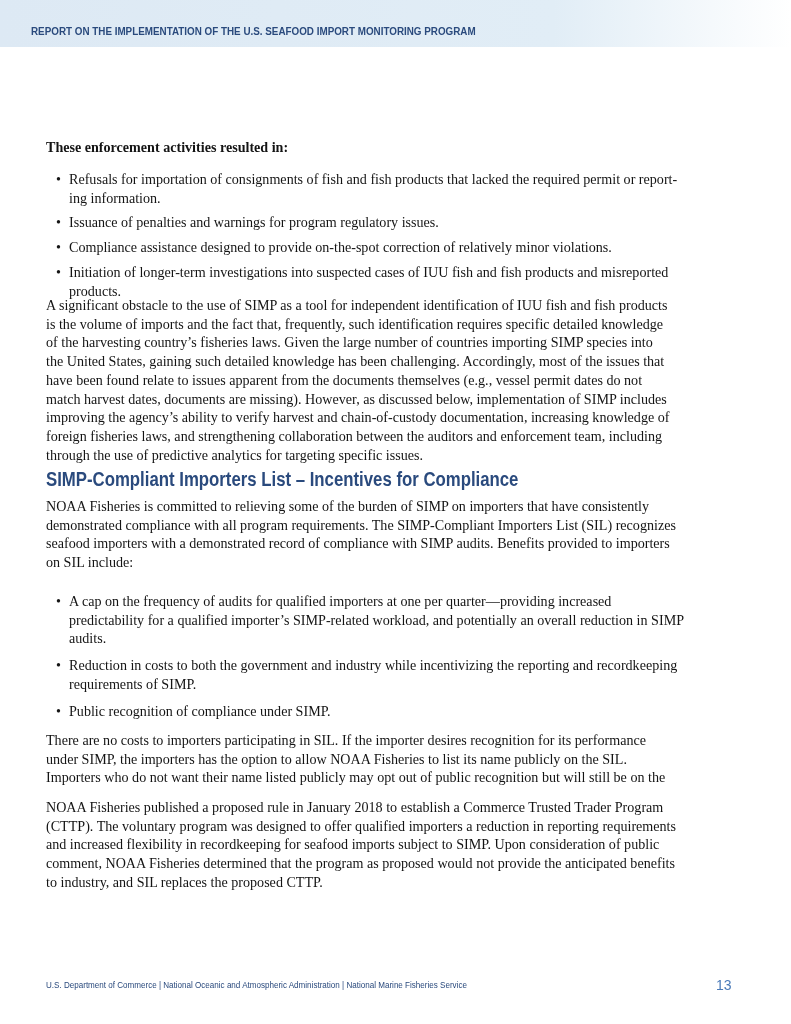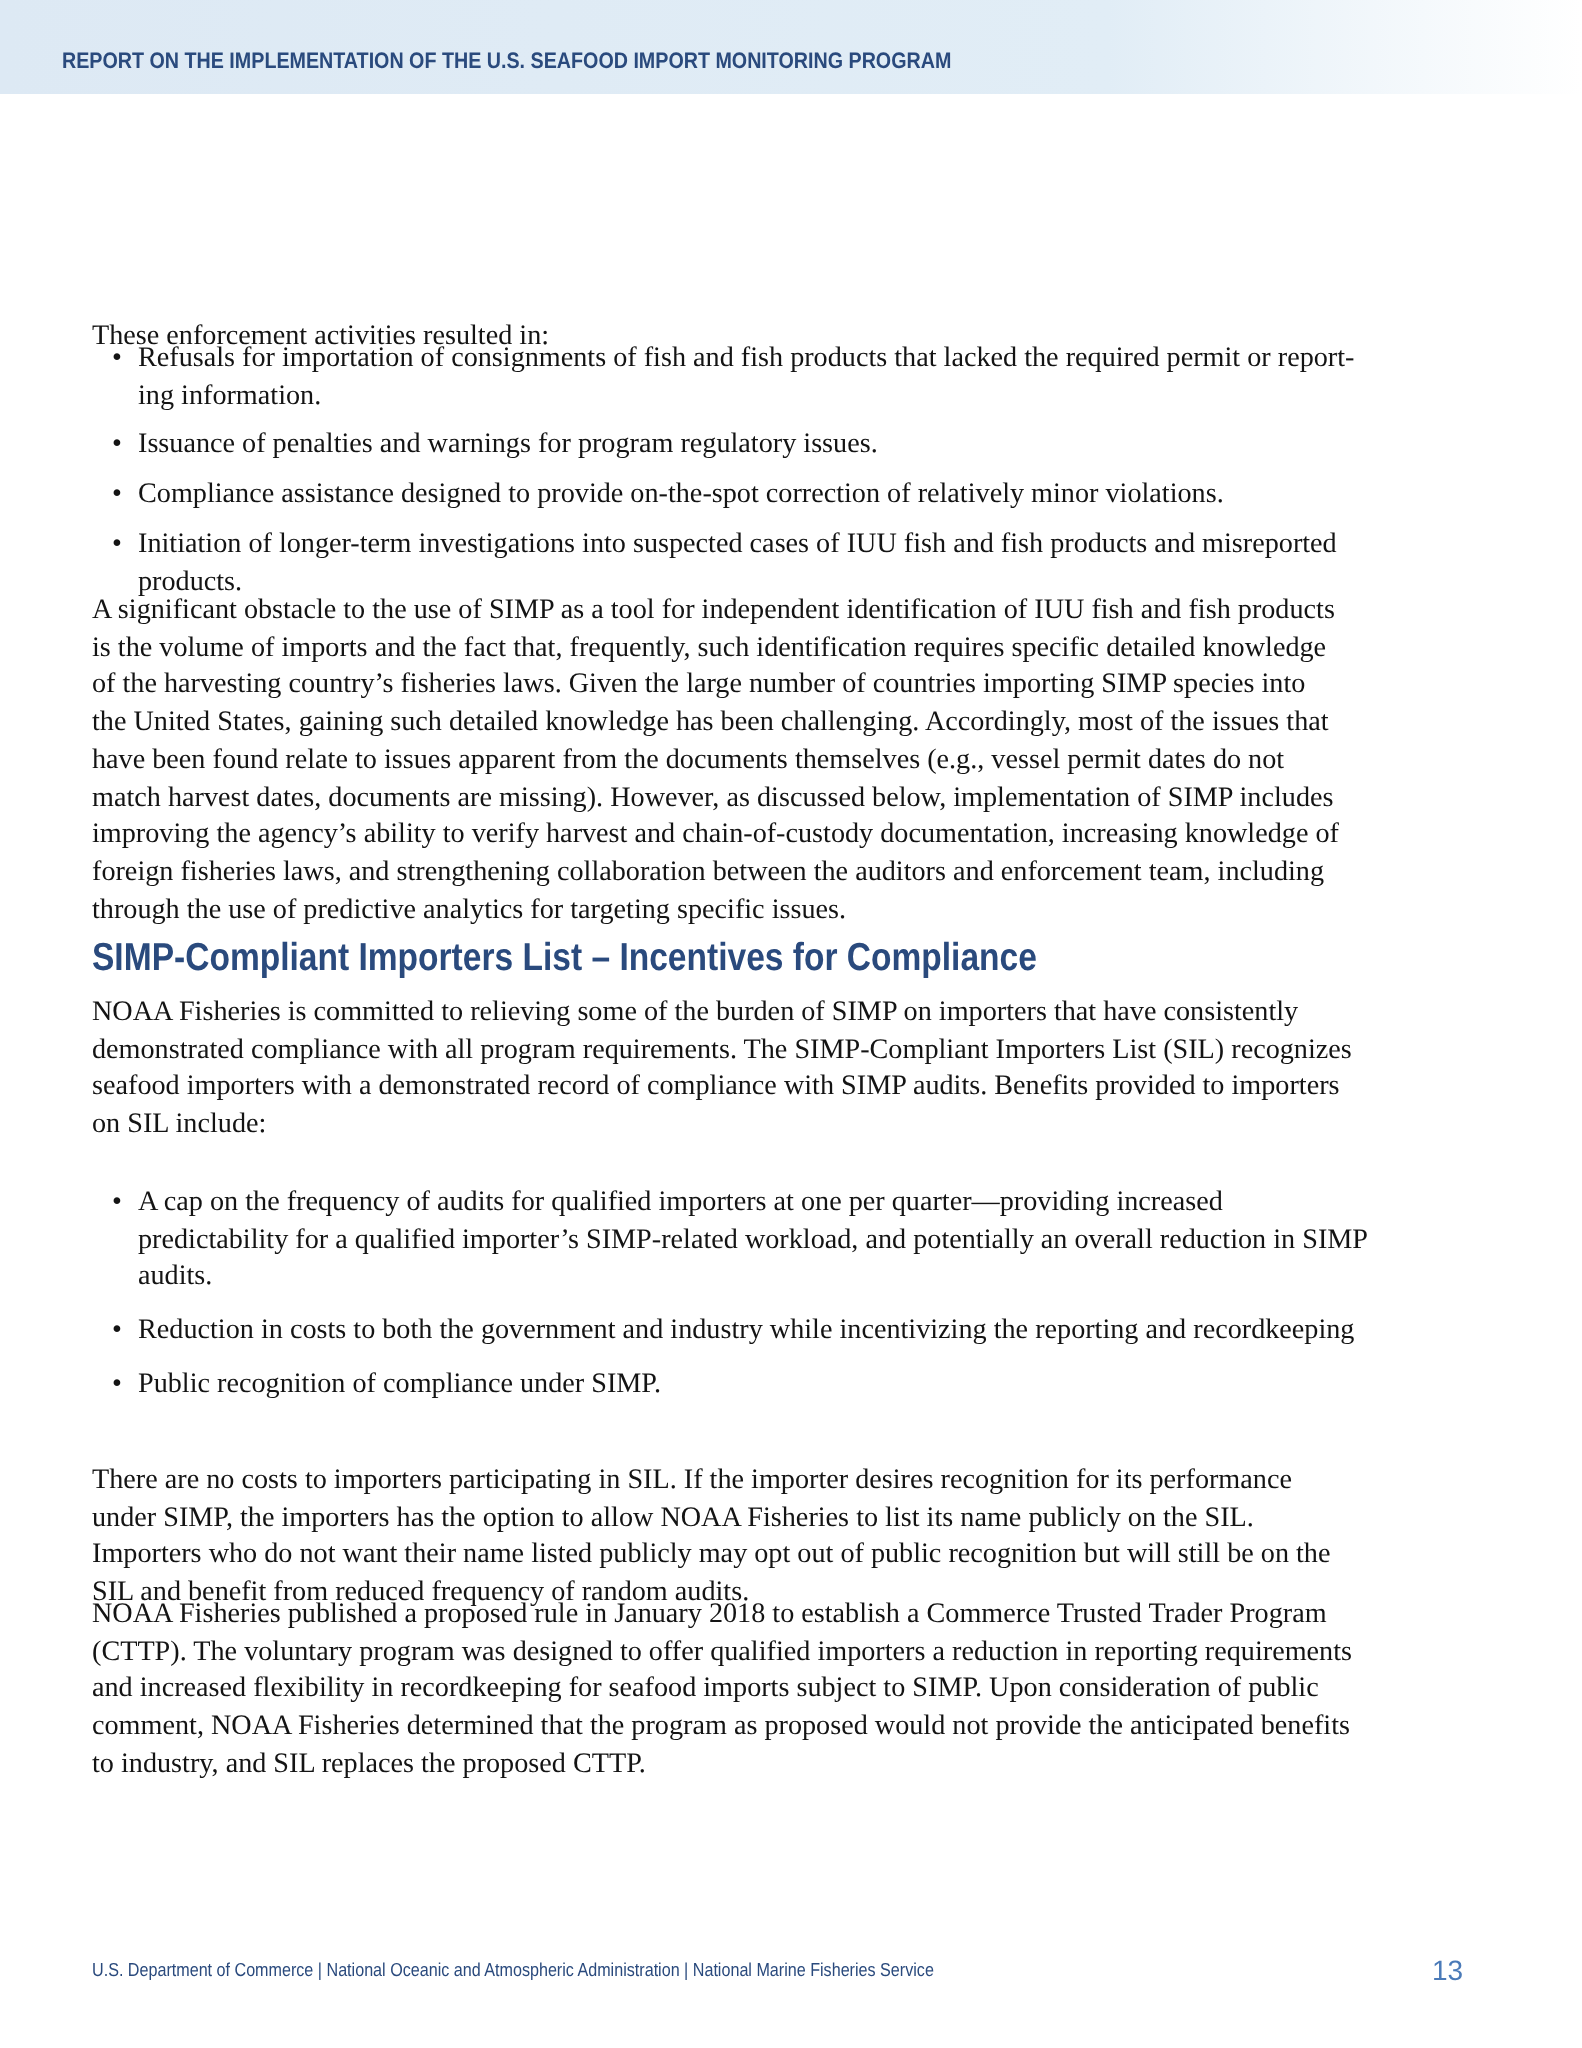--- a/index.html
+++ b/index.html
@@ -13,21 +13,21 @@
   .blk { position:absolute; left:46px; width:720px; font-size:14.1px; line-height:18.7px; }
   .footer-text { position:absolute; left:46px; top:979px; font-family:"Liberation Sans", sans-serif; font-size:9.4px; color:#2a4a7d; transform:scaleX(0.86); transform-origin:left top; white-space:nowrap; }
   .footer-page { position:absolute; left:716px; top:977px; font-family:"Liberation Sans", sans-serif; font-size:14px; color:#4a7ab8; }
 </style>
 </head>
 <body>
 
 <div class="header-band"></div>
 <div class="header-title">REPORT ON THE IMPLEMENTATION OF THE U.S. SEAFOOD IMPORT MONITORING PROGRAM</div>
 
-<div class="blk" style="top:159px;">
+<div class="blk" style="top:138px;font-weight:bold;">
   <p class="p">These enforcement activities resulted in:</p>
 </div>
 
 <div class="blk" style="top:170px;">
   <div class="li" style="margin-bottom:6px;">
     <span class="bullet">•</span>
     <div>Refusals for importation of consignments of fish and fish products that lacked the required permit or report-</div>
     <div>ing information.</div>
   </div>
   <div class="li" style="margin-bottom:6px;">
@@ -69,32 +69,32 @@
 <div class="blk" style="top:592px;">
   <div class="li" style="margin-bottom:8px;">
     <span class="bullet">•</span>
     <div>A cap on the frequency of audits for qualified importers at one per quarter—providing increased</div>
     <div>predictability for a qualified importer’s SIMP-related workload, and potentially an overall reduction in SIMP</div>
     <div>audits.</div>
   </div>
   <div class="li" style="margin-bottom:8px;">
     <span class="bullet">•</span>
     <div>Reduction in costs to both the government and industry while incentivizing the reporting and recordkeeping</div>
+    <div>requirements of SIMP.</div>
   </div>
   <div class="li">
     <span class="bullet">•</span>
     <div>Public recognition of compliance under SIMP.</div>
   </div>
 </div>
 
 <div class="blk" style="top:731px;">
   <div class="p">There are no costs to importers participating in SIL.  If the importer desires recognition for its performance</div>
   <div class="p">under SIMP, the importers has the option to allow NOAA Fisheries to list its name publicly on the SIL.</div>
   <div class="p">Importers who do not want their name listed publicly may opt out of public recognition but will still be on the</div>
-  <div class="p">SIL and benefit from reduced frequency of random audits.</div>
 </div>
 
 <div class="blk" style="top:787px;margin-top:11px;">
   <div class="p">NOAA Fisheries published a proposed rule in January 2018 to establish a Commerce Trusted Trader Program</div>
   <div class="p">(CTTP).  The voluntary program was designed to offer qualified importers a reduction in reporting requirements</div>
   <div class="p">and increased flexibility in recordkeeping for seafood imports subject to SIMP.  Upon consideration of public</div>
   <div class="p">comment, NOAA Fisheries determined that the program as proposed would not provide the anticipated benefits</div>
   <div class="p">to industry, and SIL replaces the proposed CTTP.</div>
 </div>
 

